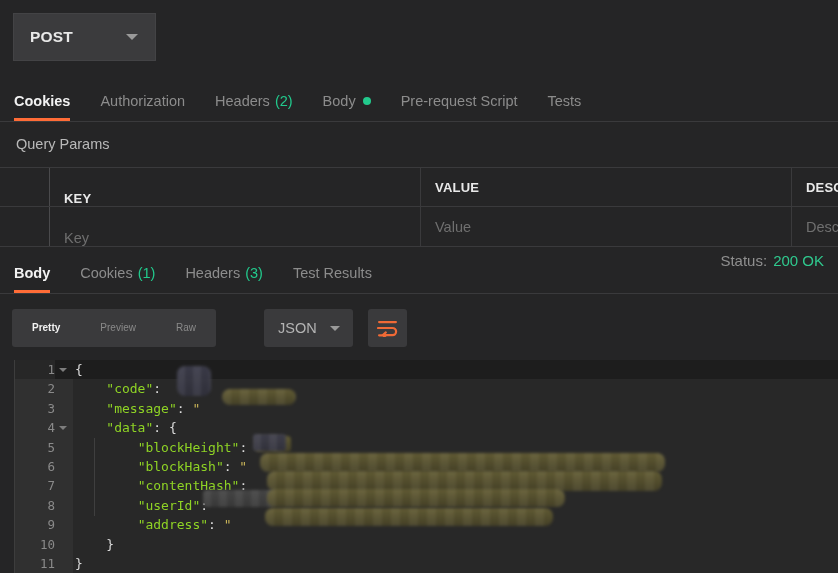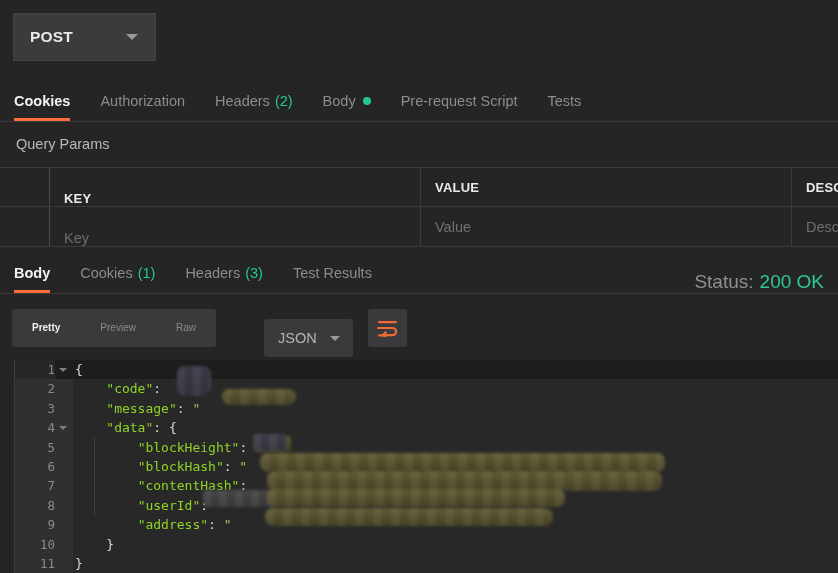--- a/index.html
+++ b/index.html
@@ -182,22 +182,22 @@
     width: 838px;
     height: 42px;
     border-bottom: 1px solid #3a3a3c;
     box-sizing: border-box;
   }
   .status-wrap {
     position: absolute;
     right: 14px; top: 0;
     height: 41px;
     display: flex;
-    align-items: flex-end;
-    font-size: 19px;
+    align-items: flex-start;
+    font-size: 15px;
   }
   .status-label { color: #8f8f8f; }
   .status-value { color: #2fc98e; margin-left: 6px; }
 
   
   .body-toolbar {
     position: absolute;
     left: 0; top: 303px;
     width: 838px;
     height: 50px;
@@ -215,21 +215,21 @@
     font-size: 10px;
     color: #8a8a8a;
     padding: 0 20px;
     line-height: 38px;
     cursor: pointer;
     white-space: nowrap;
   }
   .seg.active { color: #f2f2f2; font-weight: bold; }
   .dropdown {
     position: absolute;
-    left: 264px; top: 16px;
+    left: 264px; top: 6px;
     width: 89px; height: 38px;
     background: #3a3a3c;
     border-radius: 3px;
     display: flex;
     align-items: center;
     cursor: pointer;
   }
   .dropdown .dd-label {
     margin-left: 14px;
     font-size: 14.5px;

